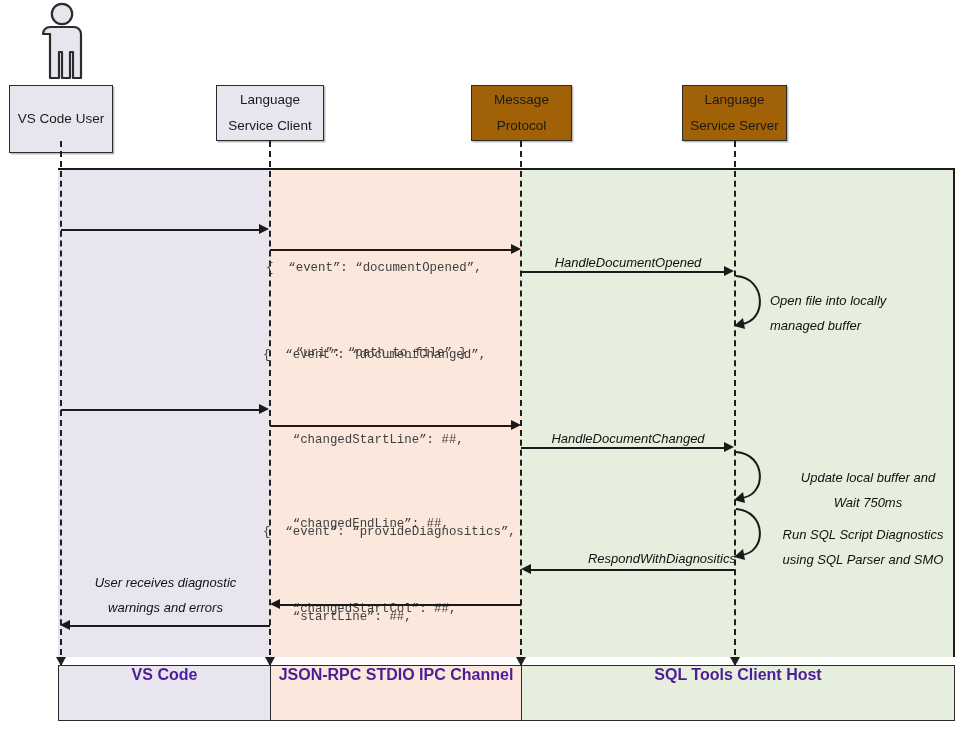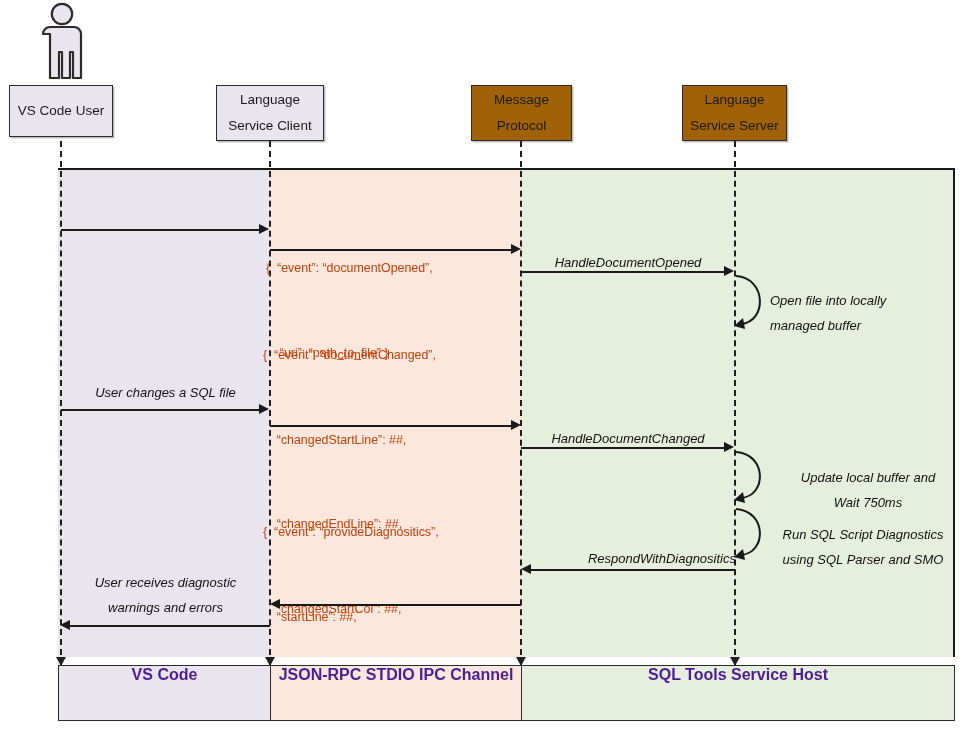--- a/index.html
+++ b/index.html
@@ -114,23 +114,23 @@
     color: #111111;
     line-height: 1.95;
     white-space: nowrap;
     text-align: center;
   }
   .note-label span { display: block; }
 
   
   .json-block {
     position: absolute;
-    font-family: Liberation Sans, sans-serif;
+    font-family: Liberation Mono, monospace;
     font-size: 12.4px;
-    color: #c2410c;
+    color: #404040;
     line-height: 2.27;
     white-space: pre;
   }
   .json-block span { display: block; }
 
   
   .footer-cell {
     position: absolute;
     box-sizing: border-box;
     border: 1.6px solid #2b2b2b;
@@ -161,21 +161,21 @@
 
   <div style="position:absolute; left:953px; top:168px; width:2px; height:489px; background:#1a1a1a;"></div>
 
   <div class="actor" style="left:31px; top:2px; width:62px; height:78px;">
     <svg width="62" height="78" viewBox="0 0 62 78">
       <circle cx="31" cy="12" r="10.2" fill="#e8e5ef" stroke="#2b2b2b" stroke-width="2.2"></circle>
       <path d="M12 32 a7,7 0 0 1 7,-7 h24 a7,7 0 0 1 7,7 v44 h-8 v-26 h-3 v26 h-8 v-26 h-3 v26 h-9 v-44 z" fill="#e8e5ef" stroke="#2b2b2b" stroke-width="2.2" stroke-linejoin="round"></path>
     </svg>
   </div>
 
-  <div class="pbox lav" style="left:9px; top:85px; width:104px; height:52px;">
+  <div class="pbox lav" style="left:9px; top:85px; width:104px; height:68px;">
     <span>VS Code User</span>
   </div>
 
   <div class="pbox lav" style="left:216px; top:85px; width:108px; height:56px;">
     <span>Language</span>
     <span>Service Client</span>
   </div>
 
   <div class="pbox grn" style="left:471px; top:85px; width:101px; height:56px;">
     <span>Message</span>
@@ -229,23 +229,20 @@
 
   <div class="json-block" style="left:263px; top:285px;">
     <span>{  “event”: “documentChanged”,</span>
     <span>    “changedStartLine”: ##,</span>
     <span>    “changedEndLine”: ##,</span>
     <span>    “changedStartCol”: ##,</span>
     <span>    “changedEndCol”: ##,</span>
     
   </div>
 
-  <div class="msg-label" style="left:61px; top:380px; width:209px;">
-    <span>User changes a SQL file</span>
-  </div>
   <div class="msg-line" style="left:61px; top:409px; width:200px;"></div>
   <div class="arrow-right" style="left:259px; top:404px;"></div>
 
   <div class="msg-line" style="left:270px; top:425px; width:243px;"></div>
   <div class="arrow-right" style="left:511px; top:420px;"></div>
 
   <div class="msg-label" style="left:522px; top:426px; width:212px;">
     <span>HandleDocumentChanged</span>
   </div>
   <div class="msg-line" style="left:521px; top:447px; width:205px;"></div>
@@ -298,16 +295,16 @@
   <div class="msg-line" style="left:69px; top:625px; width:201px;"></div>
   <div class="arrow-left" style="left:60px; top:620px;"></div>
 
   <div class="footer-cell lav" style="left:58px; top:665px; width:213px; height:56px;">
     <span>VS Code</span>
   </div>
   <div class="footer-cell pch" style="left:270px; top:665px; width:252px; height:56px;">
     <span>JSON-RPC STDIO IPC Channel</span>
   </div>
   <div class="footer-cell grn" style="left:521px; top:665px; width:434px; height:56px;">
-    <span>SQL Tools Service Host</span>
+    <span>SQL Tools Client Host</span>
   </div>
 
 </div>
 
 </body></html>

